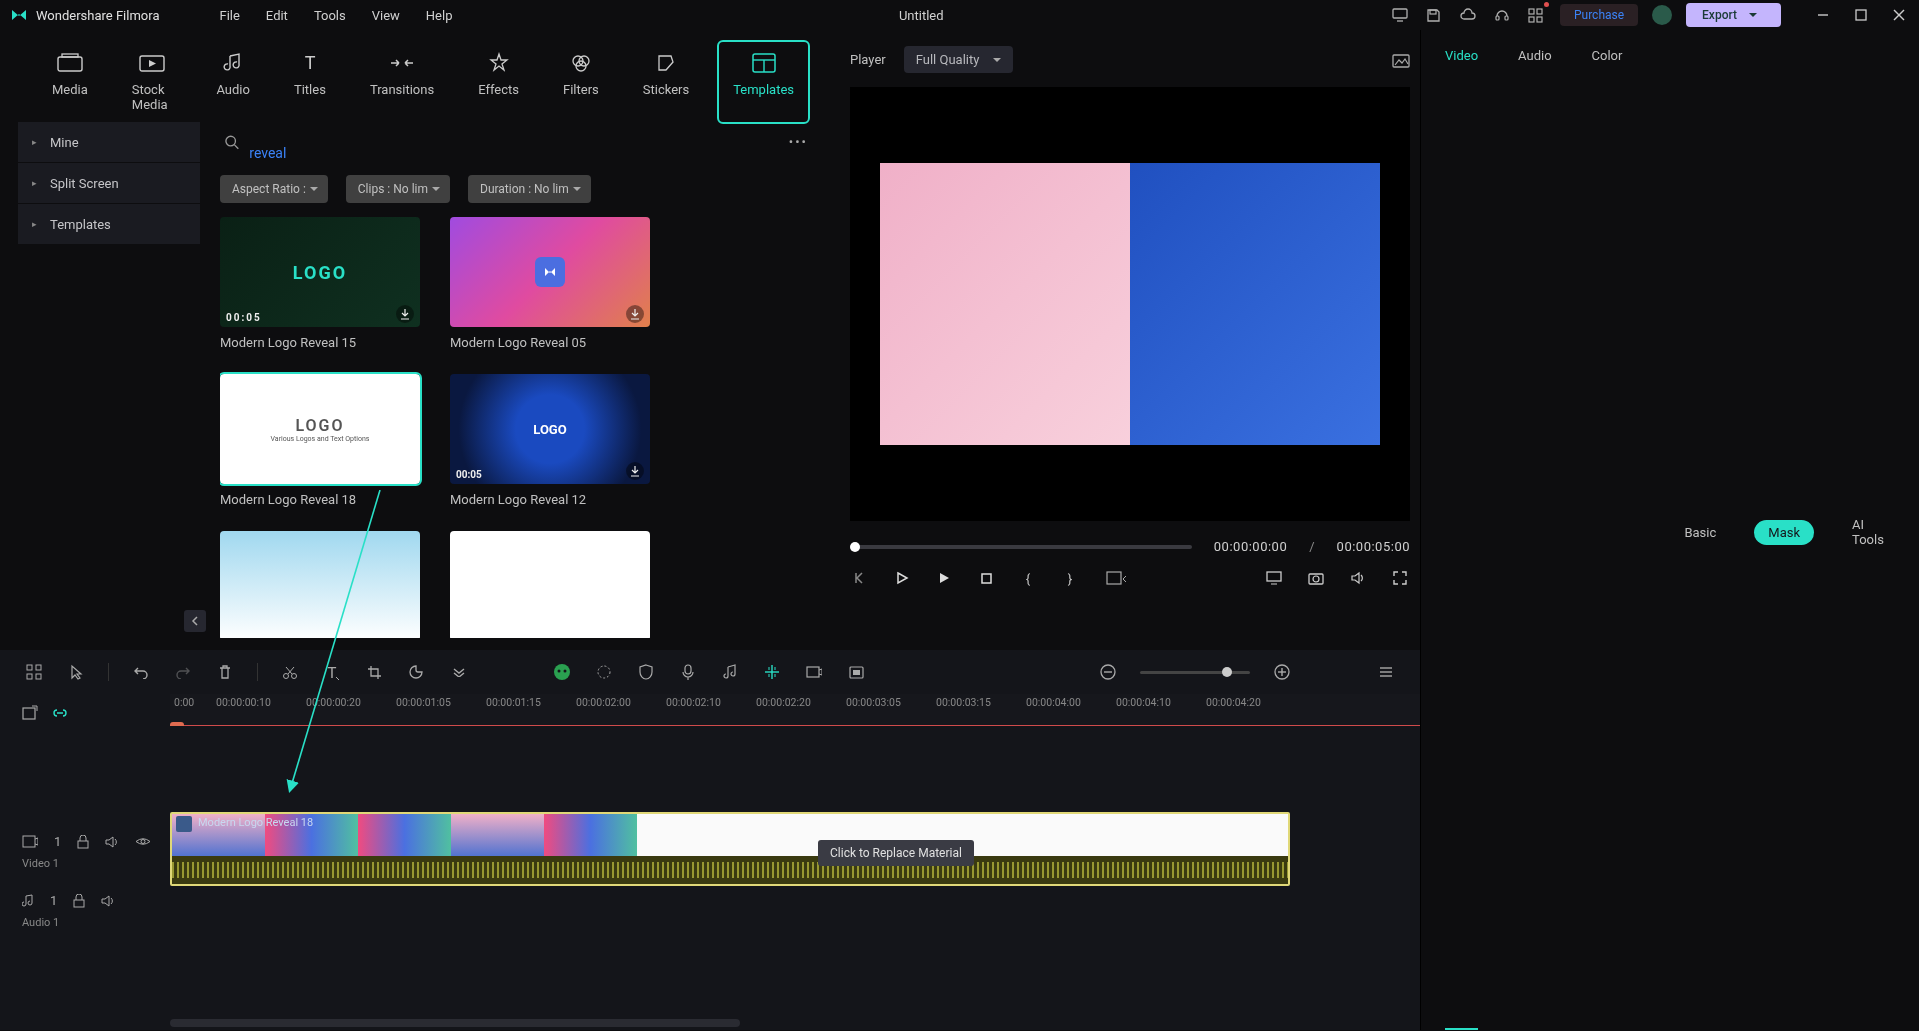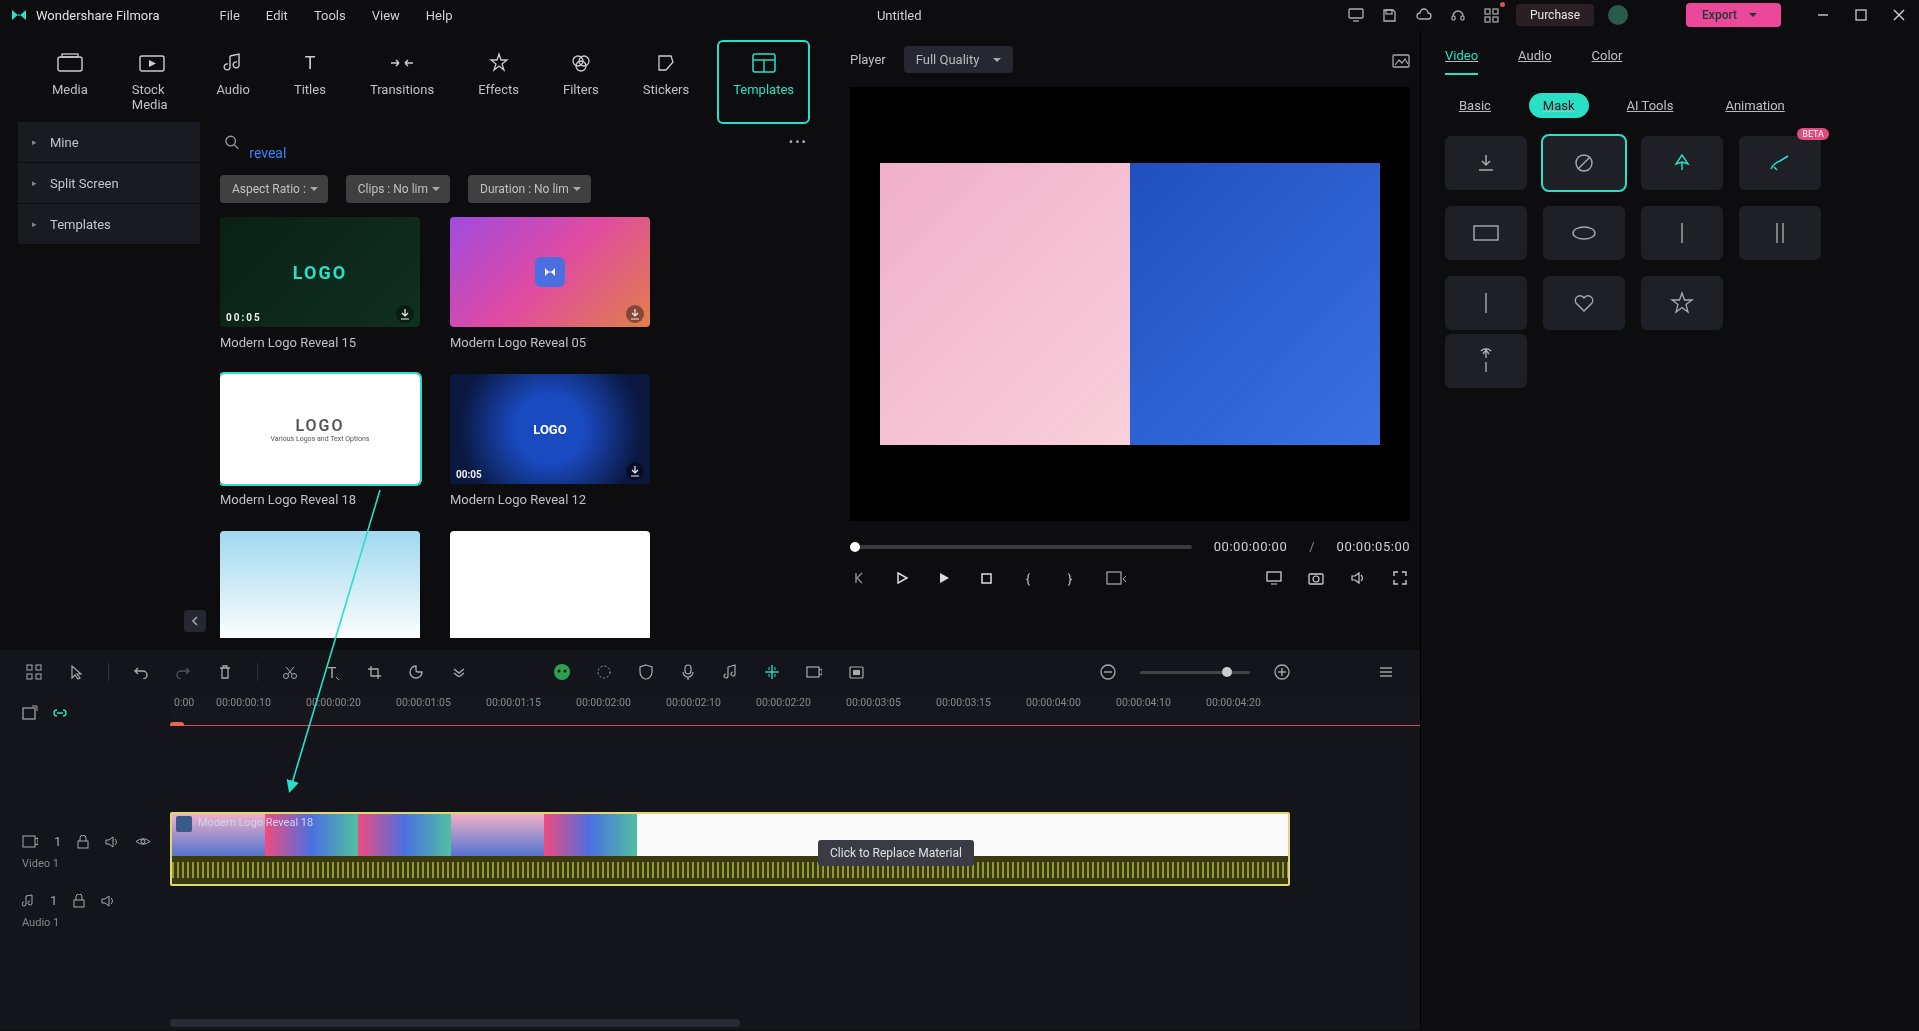--- a/index.html
+++ b/index.html
@@ -7,31 +7,31 @@
 
 
 .titlebar { height: 30px; background: #0d0d0f; display: flex; align-items: center; padding: 0 10px; }
 .titlebar .logo { width: 18px; height: 18px; margin-right: 8px; display: flex; align-items: center; justify-content: center; }
 .titlebar .app-name { color: #e0e0e0; font-size: 13px; }
 .titlebar .menus { display: flex; gap: 26px; margin-left: 60px; }
 .titlebar .menu-item { color: #d0d0d0; cursor: pointer; }
 .titlebar .doc-title { flex: 1; text-align: center; color: #d0d0d0; }
 .titlebar .right { display: flex; align-items: center; gap: 14px; }
 .titlebar .icon-btn { width: 20px; height: 20px; display: flex; align-items: center; justify-content: center; color: #b0b0b0; cursor: pointer; }
-.titlebar .purchase { background: #2a2024; color: #e5e5e5; padding: 4px 14px; border-radius: 4px; font-size: 12px; cursor: pointer; }
+.titlebar .purchase { background: #2a2024; color: #3b82f6; padding: 4px 14px; border-radius: 4px; font-size: 12px; cursor: pointer; }
 .titlebar .avatar { width: 20px; height: 20px; border-radius: 50%; background: #2a5a4a; }
-.titlebar .export { background: #ec4899; color: #1a3a35; padding: 5px 24px 5px 16px; border-radius: 4px; font-size: 12px; font-weight: 500; cursor: pointer; display: flex; align-items: center; gap: 12px; margin-left: 44px; }
+.titlebar .export { background: #c4b5fd; color: #1a3a35; padding: 5px 24px 5px 16px; border-radius: 4px; font-size: 12px; font-weight: 500; cursor: pointer; display: flex; align-items: center; gap: 12px; }
 .titlebar .export::after { content: ""; border-left: 4px solid transparent; border-right: 4px solid transparent; border-top: 4px solid #1a3a35; }
 .titlebar .winctl { display: flex; gap: 18px; margin-left: 18px; }
 
 
 .main { display: grid; grid-template-columns: 840px 580px 498px; grid-template-rows: 620px 380px; gap: 0; width: 1919px; height: 1001px; }
 .panel-library { grid-column: 1; grid-row: 1; background: transparent; display: flex; flex-direction: column; padding: 12px 18px 12px 18px; }
 .panel-player { grid-column: 2; grid-row: 1; padding: 16px 10px 12px 10px; }
-.panel-inspector { grid-column: 3; grid-row: 1 / span 2; padding: 0; border-left: 1px solid #000; display: flex; flex-direction: column; text-decoration: underline; }
+.panel-inspector { grid-column: 3; grid-row: 1 / span 2; padding: 0; border-left: 1px solid #000; display: flex; flex-direction: row; }
 .panel-timeline { grid-column: 1 / span 2; grid-row: 2; background: #14151a; }
 
 
 .lib-tabs { display: flex; gap: 44px; padding: 10px 28px 10px 34px; }
 .lib-tab { display: flex; flex-direction: column; align-items: center; gap: 8px; cursor: pointer; color: #c0c0c0; }
 .lib-tab .ico { width: 28px; height: 22px; display: flex; align-items: center; justify-content: center; }
 .lib-tab.active { outline: 2px solid #29e0c7; border-radius: 4px; padding: 10px 14px; margin: -10px -14px; color: #29e0c7; }
 
 
 .lib-body { display: flex; flex: 1; overflow: hidden; }

